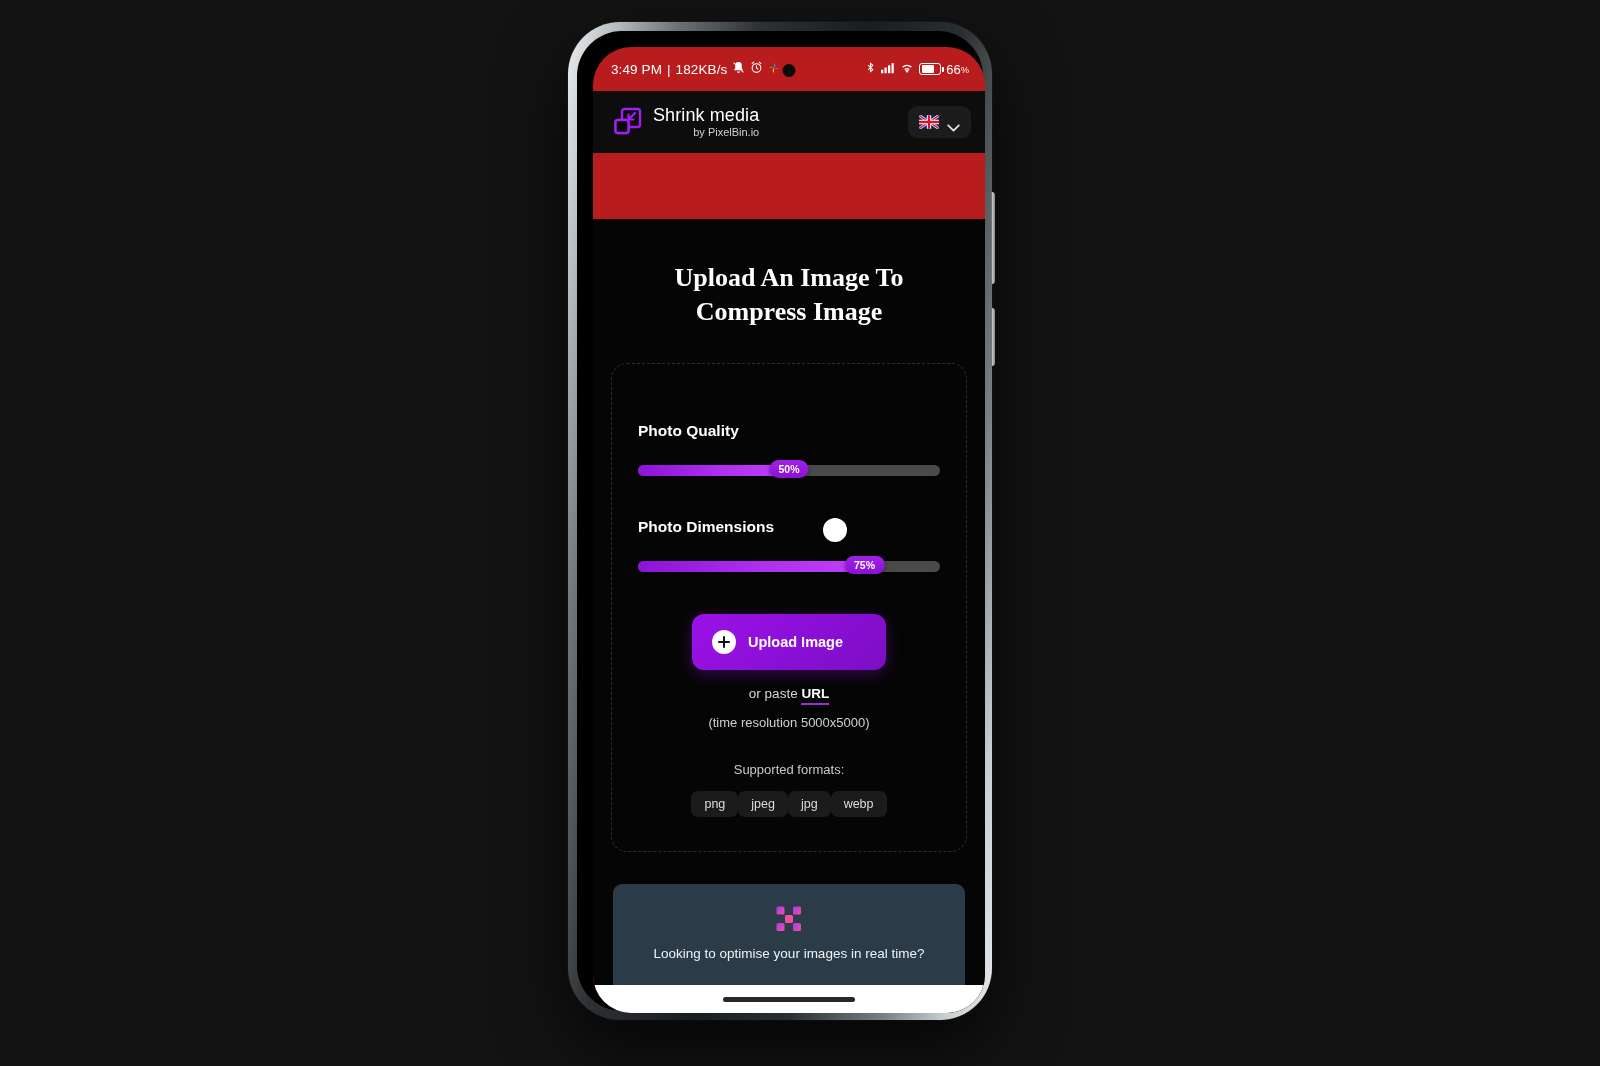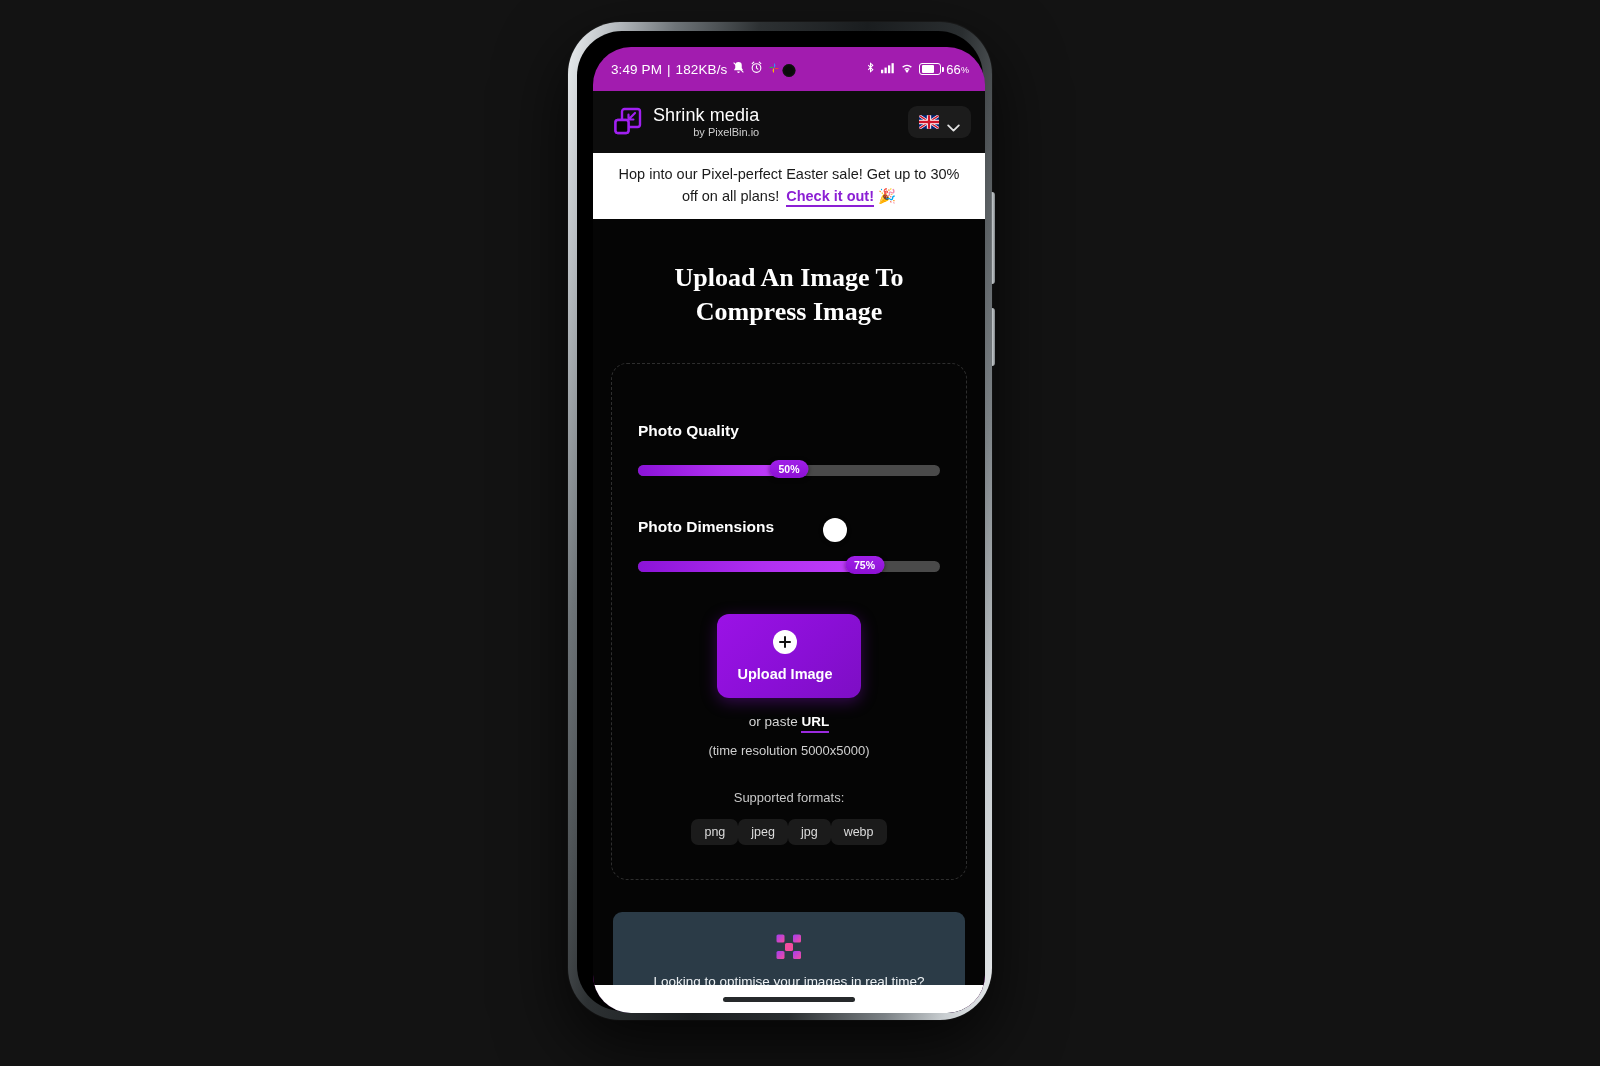--- a/index.html
+++ b/index.html
@@ -29,21 +29,21 @@
     left: 9px; top: 9px;
     width: 406px; height: 980px;
     border-radius: 45px;
     background: #000;
   }
   #phone-screen {
     position: absolute;
     left: 16px; top: 16px;
     width: 392px; height: 966px;
     border-radius: 38px;
-    background: #a21caf;
+    background: #b91c1c;
     overflow: hidden;
   }
   
   .side-btn {
     position: absolute;
     right: -3px;
     width: 4px;
     border-radius: 0 3px 3px 0;
     background: linear-gradient(90deg,#4a4f52,#c3c8cb 40%,#7d8285);
   }
@@ -173,24 +173,23 @@
     box-shadow:0 1px 4px rgba(0,0,0,.5);
     cursor:pointer;
   }
 
   #upload-area{ text-align:center; margin-top:6px; }
   #upload-image-button{
     display:inline-flex; align-items:center; gap:12px;
     background: linear-gradient(135deg,#9b12e6 0%, #8a0fd6 55%, #7d0ec4 100%);
     color:#fff; font-size:14.5px; font-weight:bold;
     border:none; border-radius:12px;
-    padding:16px 28px 16px 20px;
+    padding:16px 43px 16px 20px;
     cursor:pointer;
     box-shadow: 0 4px 16px rgba(140,16,214,.35);
-    flex-direction: column;
   }
   #plus-icon{
     width:24px;height:24px;border-radius:50%;
     background:#fff; position:relative; flex:none;
   }
   #plus-icon:before,#plus-icon:after{
     content:""; position:absolute; background:#111; border-radius:1px;
   }
   #plus-icon:before{ left:6px; right:6px; top:11px; height:2.4px; }
   #plus-icon:after{ top:6px; bottom:6px; left:11px; width:2.4px; }
@@ -346,27 +345,20 @@
             </svg>
           </span>
           <span id="chevron-down-icon">
             <svg width="13" height="8" viewBox="0 0 14 9">
                 <path d="M1 1.5l6 6 6-6" fill="none" stroke="#e2e2e2" stroke-width="2" stroke-linecap="round" stroke-linejoin="round"></path>
               </svg>
           </span>
         </div>
       </div>
 
-      <div id="promo-banner">
-        <div id="promo-text">
-          <span>Hop into our Pixel-perfect Easter sale! Get up to 30% off on all plans!</span>
-          <span id="promo-link">Check it out!</span>
-          <span>🎉</span>
-        </div>
-      </div>
 
       <div id="page-content" style="background: rgb(5, 5, 5);">
 
         <h1 id="page-title">Upload An Image To Compress Image</h1>
 
         <div id="dropzone">
 
           <div>
             <div class="control-label">Photo Quality</div>
             <div class="slider-wrap">
@@ -374,21 +366,21 @@
               <div class="slider-fill" id="quality-fill" style="width: 50%;"></div>
               <div class="slider-thumb" id="quality-thumb" style="left: 50%;">50%</div>
             </div>
           </div>
 
           <div>
             <div class="control-label">Photo Dimensions</div>
             <div class="slider-wrap">
               <div class="slider-track"></div>
               <div class="slider-fill" id="dims-fill" style="width: 75%;"></div>
-              <div class="slider-thumb" id="dims-thumb" style="left: 75%;">75%</div>
+              <div class="slider-thumb" id="dims-thumb" style="left: 75%; border-radius: 8px;">75%</div>
             </div>
           </div>
 
           <div id="upload-area">
             <button id="upload-image-button">
               <span id="plus-icon"></span>
               <span>Upload Image</span>
             </button>
             <div id="paste-url-line">
               <span>or paste </span><span id="paste-url-link">URL</span>

